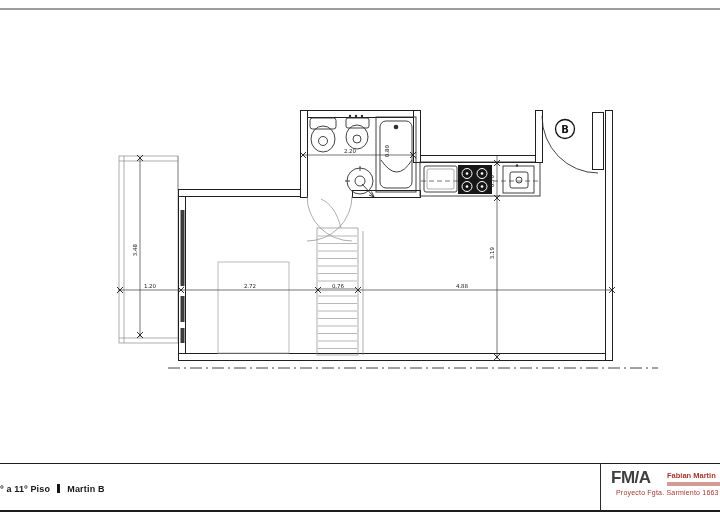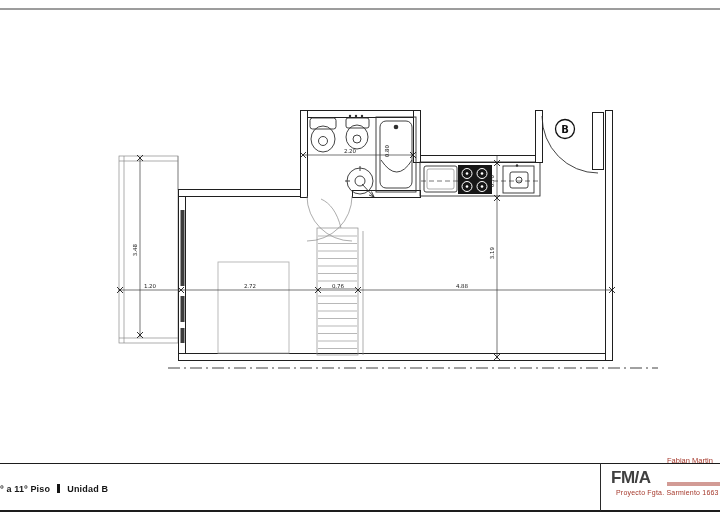--- a/index.html
+++ b/index.html
@@ -21,21 +21,21 @@
   .unit-b{font-size:10px;font-weight:bold;fill:#111;}
 
   
   .hline{position:absolute;left:0;width:720px;background:#1d1d1d;}
   .footer-left{position:absolute;left:-5px;top:484px;font-size:9px;font-weight:bold;
                color:#161616;white-space:nowrap;letter-spacing:.2px;}
   .sep{display:inline-block;width:3px;height:9px;background:#151515;margin:0 7px;vertical-align:-1px;}
   .vdivider{position:absolute;left:600px;top:463px;width:1px;height:48px;background:#2a2a2a;}
   .logo{position:absolute;left:611px;top:468px;font-size:17px;font-weight:bold;color:#404040;
         letter-spacing:-.5px;}
-  .architect{position:absolute;left:667px;top:456px;font-size:7.5px;font-weight:normal;color:#a5382b;
+  .architect{position:absolute;left:667px;top:471px;font-size:7.5px;font-weight:bold;color:#a5382b;
              white-space:nowrap;}
   .fineprint{position:absolute;left:667px;top:482px;width:55px;height:3.5px;
              background:rgba(165,56,43,.5);}
   .project{position:absolute;left:616px;top:489px;font-size:7px;color:#a5382b;white-space:nowrap;
            letter-spacing:.2px;}
 </style>
 </head>
 <body>
 
 <div class="page">
@@ -210,21 +210,21 @@
       <text class="dim-label" x="494" y="181" text-anchor="middle" transform="rotate(-90 494 181)">0.70</text>
       <text class="dim-label" x="494" y="253" text-anchor="middle" transform="rotate(-90 494 253)">3.19</text>
     </g>
   </svg>
 
   <div class="hline" style="top:463px;height:1px;"></div>
   <div class="hline" style="top:510px;height:2px;"></div>
   <div class="vdivider"></div>
 
   <div class="footer-left">
-    <span>1º a 11º Piso</span><span class="sep"></span><span>Unidad B</span>
+    <span>1º a 11º Piso</span><span class="sep"></span><span>Martin B</span>
   </div>
 
   <div class="logo">FM/A</div>
   <div class="architect">Fabian Martin</div>
   <div class="fineprint"></div>
   <div class="project">Proyecto  Fgta. Sarmiento 1663</div>
 
 </div>
 
 </body></html>

